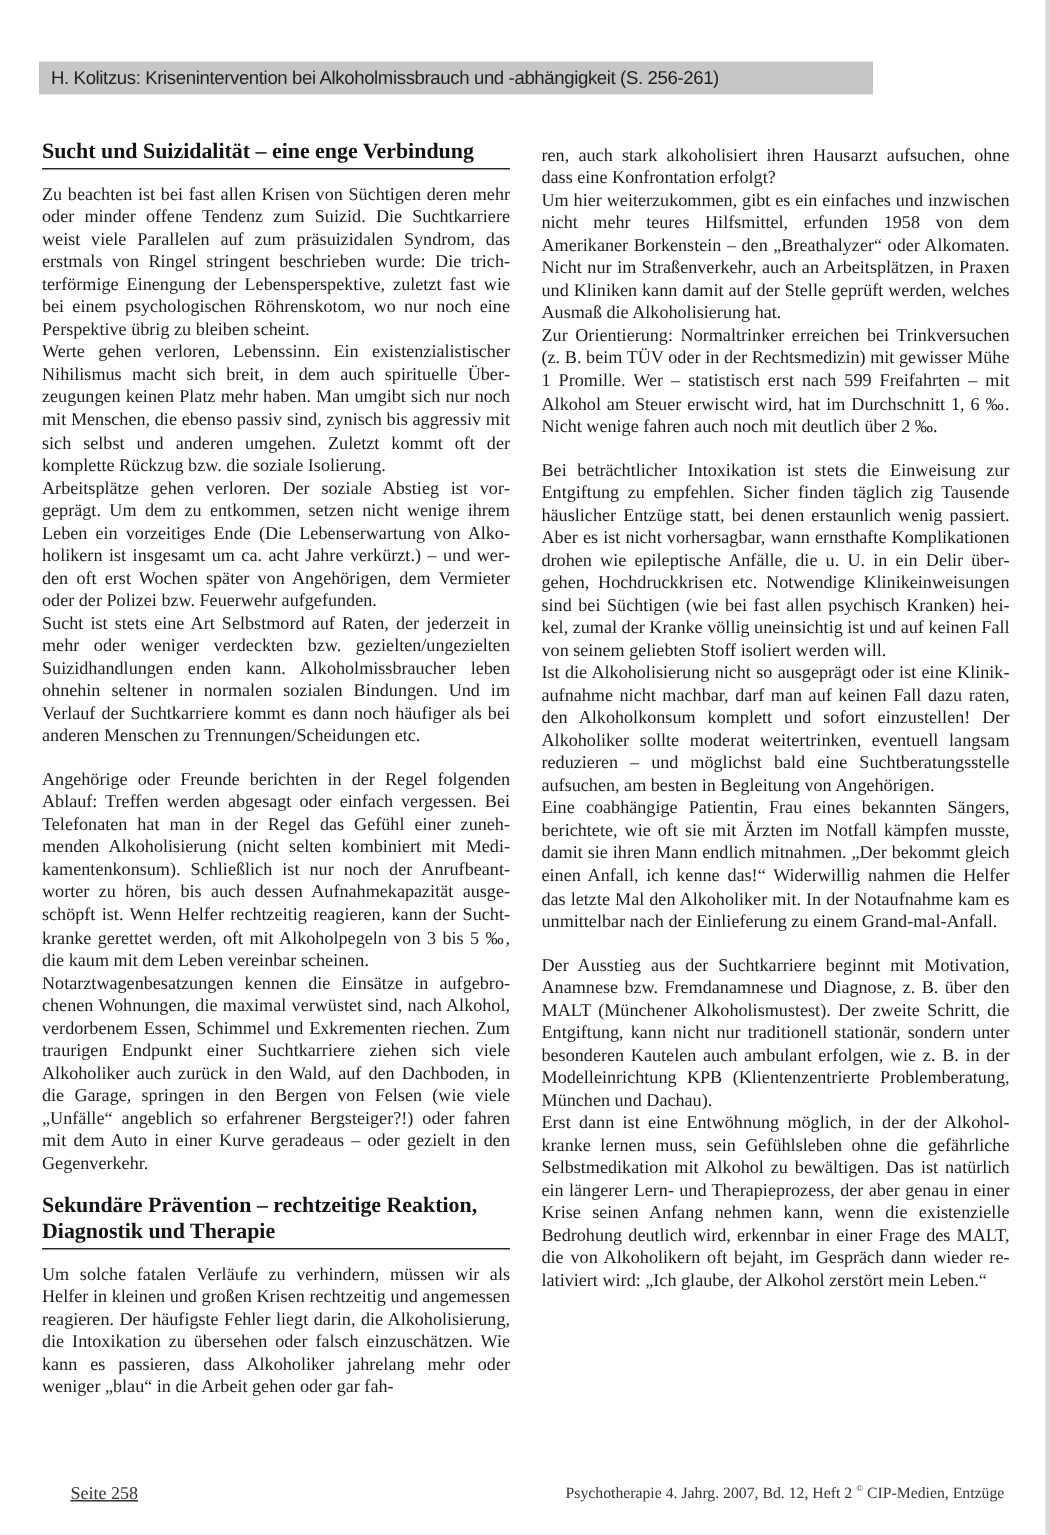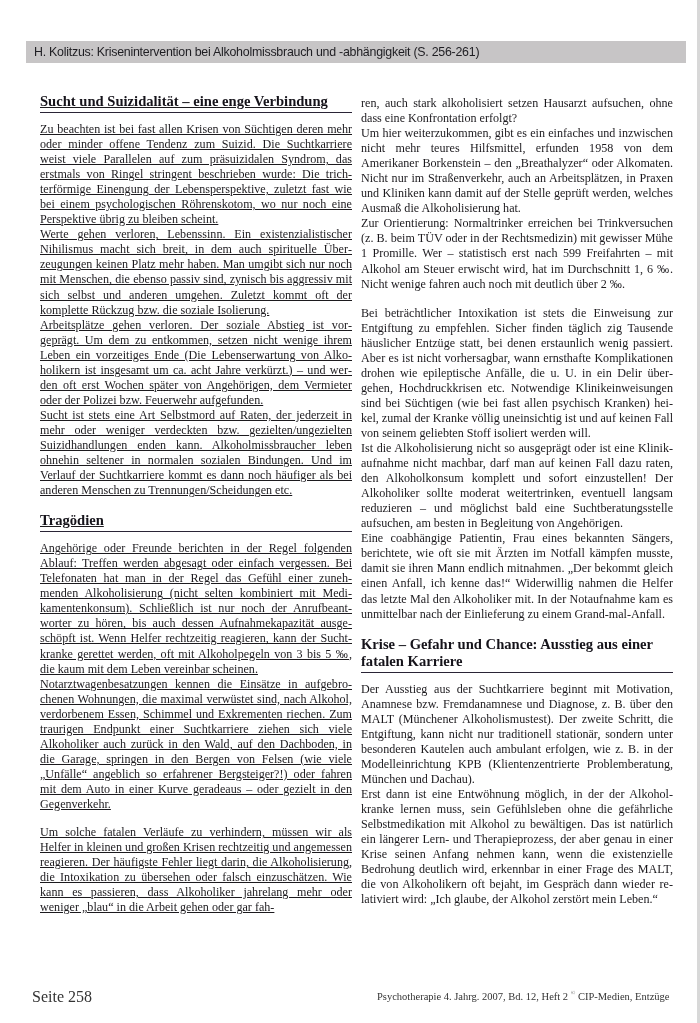--- a/index.html
+++ b/index.html
@@ -7,79 +7,78 @@
     width: 700px; height: 1023px; background: #ffffff; position: relative; overflow: hidden;
     font-family: "Liberation Serif", "DejaVu Serif", serif; color: #1c1a1e;
   }
   .edge { position: absolute; right: 0; top: 0; width: 3px; height: 1023px; background: #d8d8d8; }
   .header-bar {
     position: absolute; left: 26px; top: 41px; width: 466px; height: 22px;
     background: #c7c5c6; padding-left: 8px; box-sizing: border-box;
     font-family: "Liberation Sans", "DejaVu Sans", sans-serif; font-size: 12.4px;
     line-height: 22px; color: #1e1d22; letter-spacing: -0.25px; white-space: nowrap; overflow: hidden;
   }
-  .header-bar { width: 660px; }
+  .header-bar { width: 556px; }
   .col { position: absolute; top: 86px; width: 312px; font-size: 12.1px; line-height: 15.05px; }
-  .col-left { left: 40px; text-decoration: underline; }
+  .col-left { left: 28px; }
   .col-right { left: 361px; top: 96px; }
   .col p { margin: 0; text-align: justify; hyphens: manual; }
   h2 {
     font-family: "Liberation Serif", "DejaVu Serif", serif; font-weight: bold;
     font-size: 14.6px; line-height: 17px; margin: 0 0 9px 0; padding-bottom: 2px;
     color: #15131a; border-bottom: 1.6px solid #2a2436;
   }
   .col-left h2.first { margin-top: 7px; margin-bottom: 9px; }
   .sec-gap { height: 14px; }
   .sec-gap-sm { height: 13px; }
-  .footer-left { position: absolute; left: 32px; top: 988px; font-size: 16px; color: #333; }
+  .footer-left { position: absolute; left: 47px; top: 988px; font-size: 12px; color: #333; text-decoration: underline; }
   .footer-right { position: absolute; left: 377px; top: 990px; font-size: 10.5px; color: #333; white-space: nowrap; }
   .footer-right sup { font-size: 6px; }
 </style>
 </head>
 <body>
 
 <div class="edge"></div>
 
 <div class="header-bar">H. Kolitzus: Krisenintervention bei Alkoholmissbrauch und -abhängigkeit (S. 256-261)</div>
 
 <div class="col col-left">
   <section>
     <h2 class="first">Sucht und Suizidalität – eine enge Verbindung</h2>
     <p>Zu beachten ist bei fast allen Krisen von Süchtigen deren mehr oder minder offene Tendenz zum Suizid. Die Suchtkarriere weist viele Parallelen auf zum präsuizidalen Syndrom, das erstmals von Ringel stringent beschrieben wurde: Die trich­terförmige Einengung der Lebensperspektive, zuletzt fast wie bei einem psychologischen Röhrenskotom, wo nur noch eine Perspektive übrig zu bleiben scheint.</p>
     <p>Werte gehen verloren, Lebenssinn. Ein existenzialistischer Nihilismus macht sich breit, in dem auch spirituelle Über­zeugungen keinen Platz mehr haben. Man umgibt sich nur noch mit Menschen, die ebenso passiv sind, zynisch bis ag­gressiv mit sich selbst und anderen umgehen. Zuletzt kommt oft der komplette Rückzug bzw. die soziale Isolierung.</p>
     <p>Arbeitsplätze gehen verloren. Der soziale Abstieg ist vor­geprägt. Um dem zu entkommen, setzen nicht wenige ihrem Leben ein vorzeitiges Ende (Die Lebenserwartung von Alko­holikern ist insgesamt um ca. acht Jahre verkürzt.) – und wer­den oft erst Wochen später von Angehörigen, dem Vermieter oder der Polizei bzw. Feuerwehr aufgefunden.</p>
     <p>Sucht ist stets eine Art Selbstmord auf Raten, der jederzeit in mehr oder weniger verdeckten bzw. gezielten/ungezielten Suizidhandlungen enden kann. Alkoholmissbraucher leben ohnehin seltener in normalen sozialen Bindungen. Und im Verlauf der Suchtkarriere kommt es dann noch häufiger als bei anderen Menschen zu Trennungen/Scheidungen etc.</p>
   </section>
   <div class="sec-gap"></div>
   <section>
-    <h2>Tragödien</h2>
     <p>Angehörige oder Freunde berichten in der Regel folgenden Ablauf: Treffen werden abgesagt oder einfach vergessen. Bei Telefonaten hat man in der Regel das Gefühl einer zuneh­menden Alkoholisierung (nicht selten kombiniert mit Medi­kamentenkonsum). Schließlich ist nur noch der Anrufbeant­worter zu hören, bis auch dessen Aufnahmekapazität ausge­schöpft ist. Wenn Helfer rechtzeitig reagieren, kann der Sucht­kranke gerettet werden, oft mit Alkoholpegeln von 3 bis 5 ‰, die kaum mit dem Leben vereinbar scheinen.</p>
     <p>Notarztwagenbesatzungen kennen die Einsätze in aufgebro­chenen Wohnungen, die maximal verwüstet sind, nach Alko­hol, verdorbenem Essen, Schimmel und Exkrementen riechen. Zum traurigen Endpunkt einer Suchtkarriere ziehen sich vie­le Alkoholiker auch zurück in den Wald, auf den Dachboden, in die Garage, springen in den Bergen von Felsen (wie viele „Unfälle“ angeblich so erfahrener Bergsteiger?!) oder fahren mit dem Auto in einer Kurve geradeaus – oder gezielt in den Gegenverkehr.</p>
   </section>
   <div class="sec-gap-sm"></div>
   <section>
+    <h2>Sekundäre Prävention – rechtzeitige Reaktion, Diagnostik und Therapie</h2>
     <p>Um solche fatalen Verläufe zu verhindern, müssen wir als Helfer in kleinen und großen Krisen rechtzeitig und ange­messen reagieren. Der häufigste Fehler liegt darin, die Alko­holisierung, die Intoxikation zu übersehen oder falsch einzu­schätzen. Wie kann es passieren, dass Alkoholiker jahrelang mehr oder weniger „blau“ in die Arbeit gehen oder gar fah-</p>
   </section>
 </div>
 
 <div class="col col-right">
   <section>
-    <p>ren, auch stark alkoholisiert setzen Hausarzt aufsuchen, ohne dass eine Konfrontation erfolgt?</p>
+    <p>ren, auch stark alkoholisiert ihren Hausarzt aufsuchen, ohne dass eine Konfrontation erfolgt?</p>
     <p>Um hier weiterzukommen, gibt es ein einfaches und inzwi­schen nicht mehr teures Hilfsmittel, erfunden 1958 von dem Amerikaner Borkenstein – den „Breathalyzer“ oder Alko­maten. Nicht nur im Straßenverkehr, auch an Arbeitsplätzen, in Praxen und Kliniken kann damit auf der Stelle geprüft werden, welches Ausmaß die Alkoholisierung hat.</p>
     <p>Zur Orientierung: Normaltrinker erreichen bei Trinkversuchen (z. B. beim TÜV oder in der Rechtsmedizin) mit gewisser Mühe 1 Promille. Wer – statistisch erst nach 599 Freifahrten – mit Alkohol am Steuer erwischt wird, hat im Durchschnitt 1, 6 ‰. Nicht wenige fahren auch noch mit deutlich über 2 ‰.</p>
   </section>
   <div class="sec-gap"></div>
   <section>
     <p>Bei beträchtlicher Intoxikation ist stets die Einweisung zur Entgiftung zu empfehlen. Sicher finden täglich zig Tausende häuslicher Entzüge statt, bei denen erstaunlich wenig passiert. Aber es ist nicht vorhersagbar, wann ernsthafte Komplikatio­nen drohen wie epileptische Anfälle, die u. U. in ein Delir über­gehen, Hochdruckkrisen etc. Notwendige Klinikeinweisungen sind bei Süchtigen (wie bei fast allen psychisch Kranken) hei­kel, zumal der Kranke völlig uneinsichtig ist und auf keinen Fall von seinem geliebten Stoff isoliert werden will.</p>
     <p>Ist die Alkoholisierung nicht so ausgeprägt oder ist eine Klinik­aufnahme nicht machbar, darf man auf keinen Fall dazu ra­ten, den Alkoholkonsum komplett und sofort einzustellen! Der Alkoholiker sollte moderat weitertrinken, eventuell langsam reduzieren – und möglichst bald eine Suchtberatungsstelle aufsuchen, am besten in Begleitung von Angehörigen.</p>
     <p>Eine coabhängige Patientin, Frau eines bekannten Sängers, berichtete, wie oft sie mit Ärzten im Notfall kämpfen musste, damit sie ihren Mann endlich mitnahmen. „Der bekommt gleich einen Anfall, ich kenne das!“ Widerwillig nahmen die Helfer das letzte Mal den Alkoholiker mit. In der Notaufnahme kam es unmittelbar nach der Einlieferung zu einem Grand-mal-Anfall.</p>
   </section>
   <div class="sec-gap"></div>
   <section>
-    <h2>Krise – Gefahr und Chance: Ausstieg aus einer fatalen Karriere</h2>
     <p>Der Ausstieg aus der Suchtkarriere beginnt mit Motivation, Anamnese bzw. Fremdanamnese und Diagnose, z. B. über den MALT (Münchener Alkoholismustest). Der zweite Schritt, die Entgiftung, kann nicht nur traditionell stationär, sondern un­ter besonderen Kautelen auch ambulant erfolgen, wie z. B. in der Modelleinrichtung KPB (Klientenzentrierte Problem­beratung, München und Dachau).</p>
     <p>Erst dann ist eine Entwöhnung möglich, in der der Alkohol­kranke lernen muss, sein Gefühlsleben ohne die gefährliche Selbstmedikation mit Alkohol zu bewältigen. Das ist natürlich ein längerer Lern- und Therapieprozess, der aber genau in ei­ner Krise seinen Anfang nehmen kann, wenn die existenzielle Bedrohung deutlich wird, erkennbar in einer Frage des MALT, die von Alkoholikern oft bejaht, im Gespräch dann wieder re­lativiert wird: „Ich glaube, der Alkohol zerstört mein Leben.“</p>
   </section>
 </div>
 
 <div class="footer-left">Seite 258</div>
 <div class="footer-right">
   <span>Psychotherapie 4. Jahrg. 2007, Bd. 12, Heft 2</span>
   <sup>©</sup>
   <span>CIP-Medien, Entzüge</span>

